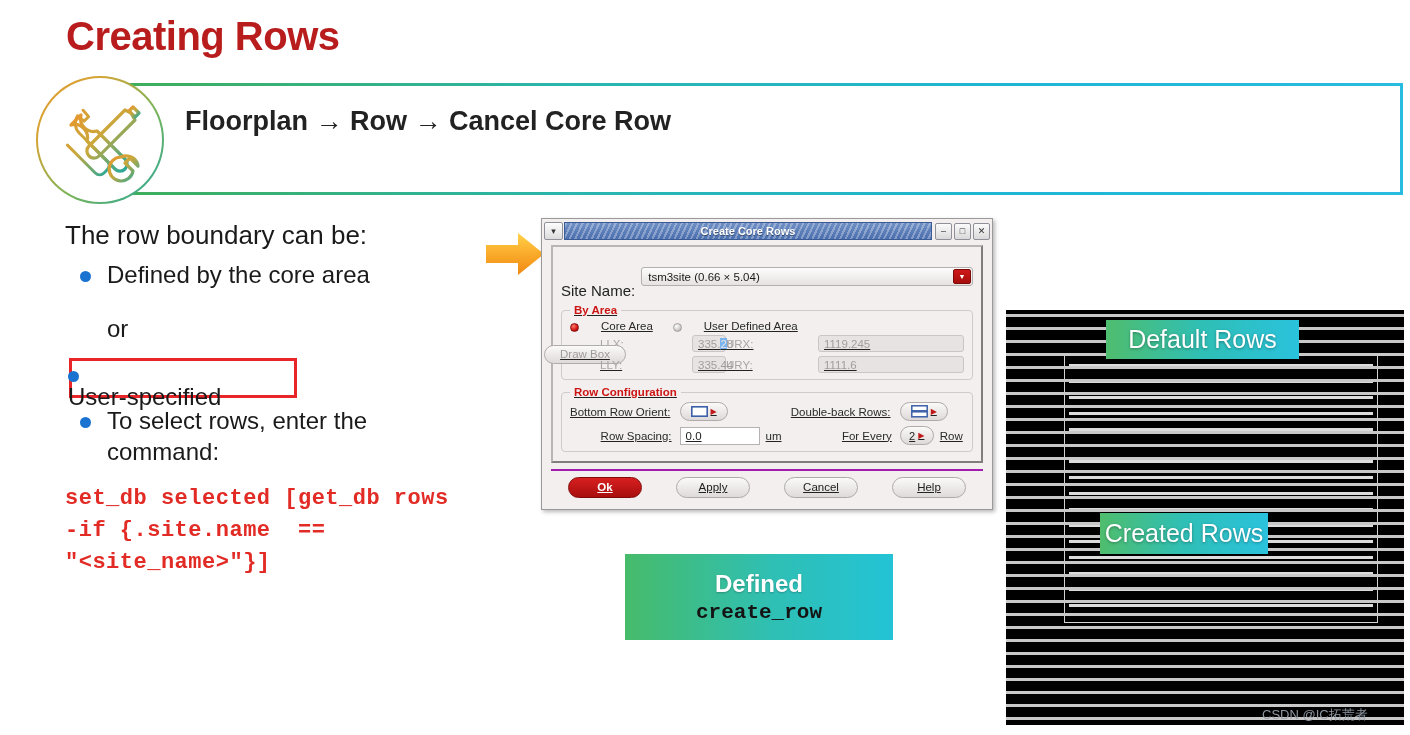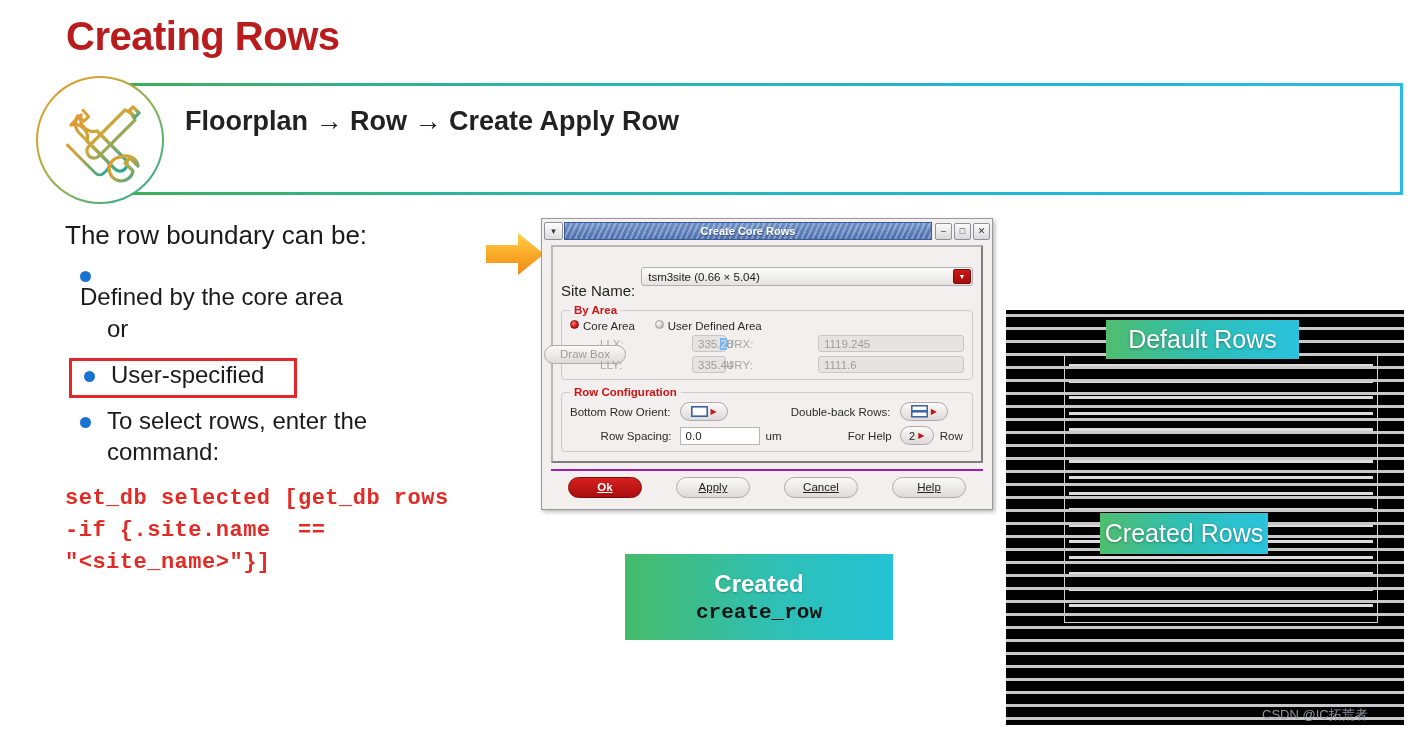--- a/index.html
+++ b/index.html
@@ -47,23 +47,23 @@
   #lead-line {
     position:absolute; left:65px; top:220px;
     font-size:26px; color:#1a1a1a;
   }
   .bullet-row { position:absolute; display:flex; align-items:flex-start; }
   .bullet-dot {
     width:11px; height:11px; border-radius:50%;
     background:#1a73d0; margin-top:11px; margin-right:16px; flex:0 0 auto;
   }
   .bullet-text { font-size:24px; color:#1a1a1a; line-height:1.28; }
-  #b1 { left:80px; top:260px;flex-direction:column; }
+  #b1 { left:80px; top:260px; }
   #or-line { position:absolute; left:107px; top:315px; font-size:24px; color:#1a1a1a; }
-  #b2 { left:84px; top:360px; }
+  #b2 { left:68px; top:360px;flex-direction:column; }
   #b2-box {
     position:absolute; left:69px; top:358px;
     width:228px; height:40px; border:3px solid #e8262a;
   }
   #b3 { left:80px; top:406px; width:370px; }
 
   #code-block {
     position:absolute; left:65px; top:483px;
     font-family:"Liberation Mono","DejaVu Sans Mono", monospace;
     font-weight:bold; font-size:22px; color:#e22b25;
@@ -132,27 +132,27 @@
   #site-value { padding-left:6px; font-size:11.5px; color:#1a1a1a; }
   #site-arrow {
     position:absolute; right:1px; top:1px; width:18px; height:15px;
     background:linear-gradient(#cf1717,#a50e0e);
     border:1px solid #7d0808; border-radius:2px;
     display:flex; align-items:center; justify-content:center;
     color:#fff; font-size:7px; line-height:1;
   }
   fieldset.grp {
     border:1px solid #cfcbca; border-radius:4px;
-    margin:0 0 6px 0; padding:4px 8px 6px 8px;
+    margin:0 0 6px 0; padding:4px 8px 6px 8px;text-decoration:underline;
   }
   fieldset.grp legend {
     color:#cc1414; font-weight:bold; font-size:11.5px; padding:0 4px;
   }
   .radio-line { display:flex; align-items:center; gap:6px; margin-bottom:3px; }
-  .radio-item { display:flex; align-items:flex-start; gap:4px; margin-right:14px; }
+  .radio-item { display:flex; align-items:flex-end; gap:22px; margin-right:14px; }
   .radio {
     width:9px; height:9px; border-radius:50%;
     background:radial-gradient(circle at 35% 30%, #fff 0%, #cfcbca 60%, #9d9998 100%);
     border:1px solid #a5a1a0;
   }
   .radio.on {
     background:radial-gradient(circle at 35% 30%, #ff7b6b 0%, #d01616 60%, #8c0c0c 100%);
     border-color:#8c0c0c;
   }
   .radio-label { font-size:11.5px; color:#2a2a2a; }
@@ -268,21 +268,21 @@
     </defs>
     <g fill="none" stroke="url(#tg)" stroke-width="3.2" stroke-linejoin="round" stroke-linecap="round">
       <path d="M24 10 l6 7 -5 5 -7 -6 c-4 6 -3 14 2 19 l30 30 c3 3 3 7 0 10 l-3 3 c-3 3-7 3-10 0 l-30 -30" transform="translate(2,2) scale(0.92)"></path>
       <path d="M22 16 a13 13 0 0 0 16 16 l28 28 a7 7 0 0 1 -10 10 l-28 -28 a13 13 0 0 0 -16 -16 z"></path>
       <path d="M72 14 l-6 -3 -36 36 a7 7 0 0 0 0 10 a7 7 0 0 0 10 0 l36 -36 z"></path>
       <path d="M70 12 l4 -4 6 6 -4 4 z"></path>
       <path d="M62 58 a12 12 0 1 0 12 14 l-8 -8 5 -5 8 8 a12 12 0 0 0 -17 -9 z"></path>
     </g>
   </svg>
 </div>
-<div id="crumb-text">Floorplan → Row → Create Apply Row</div>
+<div id="crumb-text">Floorplan → Row → Cancel Core Row</div>
 
 <div id="lead-line">The row boundary can be:</div>
 
 <div class="bullet-row" id="b1">
   <span class="bullet-dot"></span>
   <span class="bullet-text">Defined by the core area</span>
 </div>
 
 <div id="or-line">or</div>
 
@@ -384,21 +384,21 @@
             <rect x="0.8" y="6.8" width="15.4" height="5" fill="#fff" stroke="#3b5fa8" stroke-width="1.5"></rect>
           </svg>
           <span class="opt-arrow">▶</span>
         </span>
 
         <span class="cfg-lab" style="justify-self:end">Row Spacing:</span>
         <span style="display:flex;align-items:center;gap:6px">
           <span id="spacing-fld">0.0</span>
           <span class="cfg-lab">um</span>
         </span>
-        <span class="cfg-lab" style="justify-self:end">For Help</span>
+        <span class="cfg-lab" style="justify-self:end">For Every</span>
         <span style="display:flex;align-items:center;gap:6px">
           <span class="opt-btn small">
             <span>2</span>
             <span class="opt-arrow">▶</span>
           </span>
           <span class="cfg-lab">Row</span>
         </span>
       </div>
     </fieldset>
   </div>
@@ -413,21 +413,21 @@
     <div class="dbtn">
         <u>Cancel</u>
       </div>
     <div class="dbtn">
         <u>Help</u>
       </div>
   </div>
 </div>
 
 <div id="cmd-badge">
-  <div id="cmd-title">Created</div>
+  <div id="cmd-title">Defined</div>
   <div id="cmd-code">create_row</div>
 </div>
 
 <div id="rows-figure">
   <div id="outer-rows"></div>
   <div id="inner-frame"></div>
   <div id="created-block">
       <div class="cline" style="top: 2px; height: 2.5px;"></div>
       <div class="cline" style="top: 18px; height: 2.5px;"></div>
       <div class="cline" style="top: 34px; height: 2.5px;"></div>

